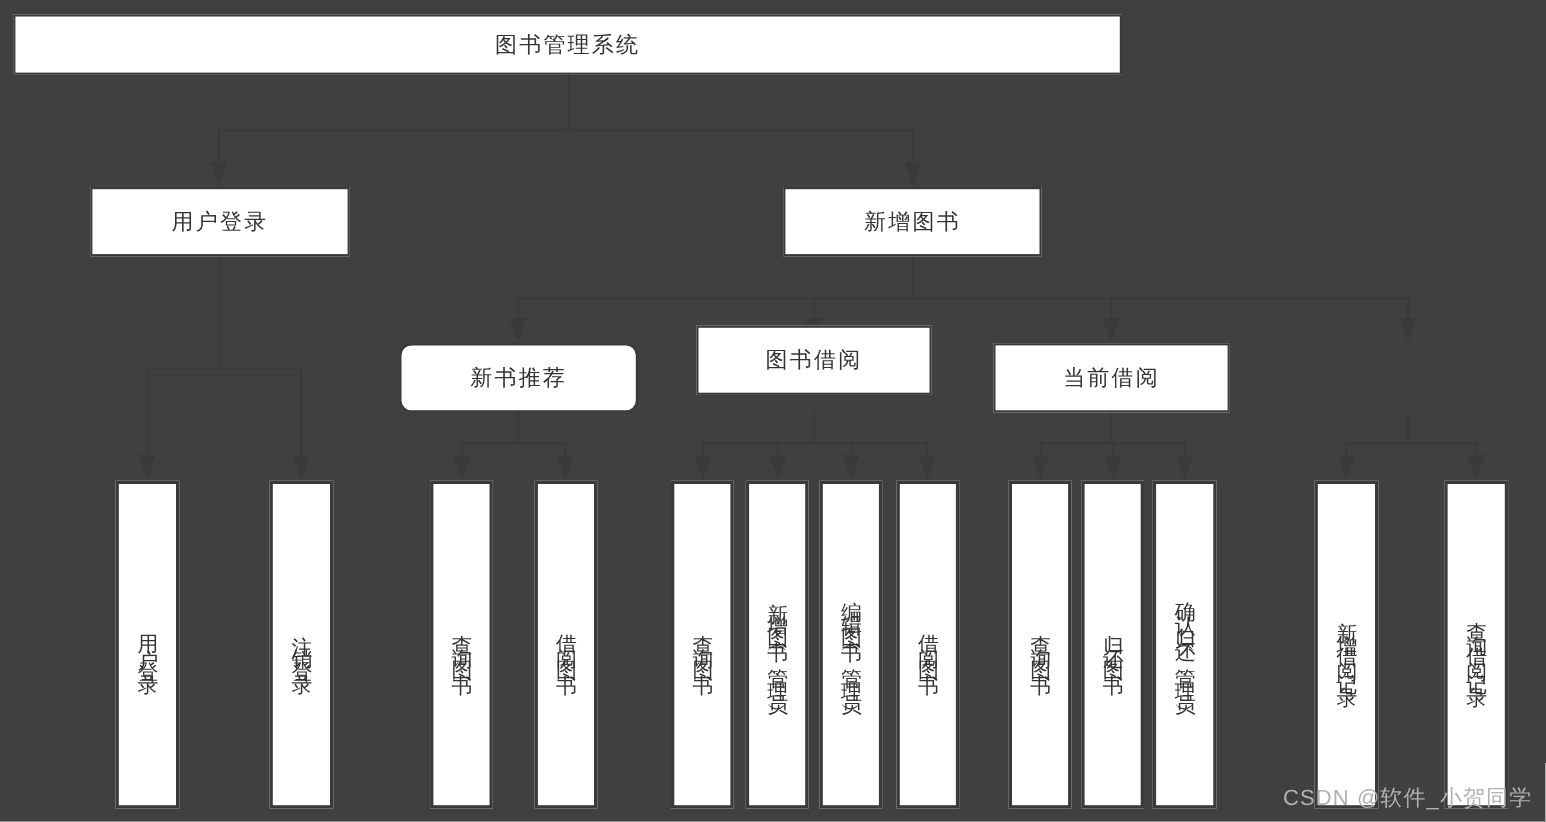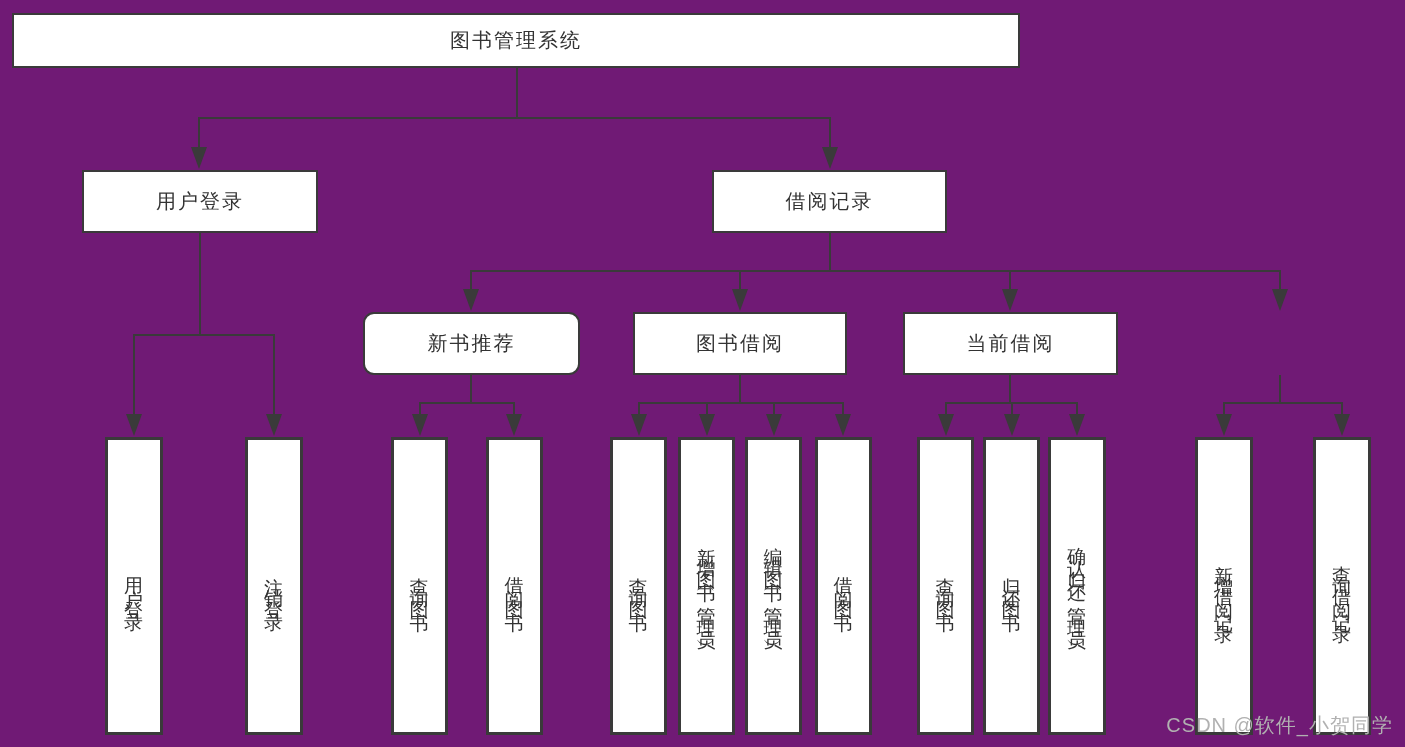--- a/index.html
+++ b/index.html
@@ -5,21 +5,21 @@
   html, body {
     margin: 0;
     padding: 0;
     background: #ffffff;
     font-family: "Liberation Sans", sans-serif;
   }
   .stage {
     position: relative;
     width: 1405px;
     height: 747px;
-    background: #701a75;
+    background: #404040;
     overflow: hidden;
   }
   svg.connectors {
     position: absolute;
     left: 0; top: 0;
     width: 1405px;
     height: 747px;
   }
   .box {
     position: absolute;
@@ -103,24 +103,24 @@
       <polygon points="1069,414 1085,414 1077,436"></polygon>
 
       <polygon points="1216,414 1232,414 1224,436"></polygon>
       <polygon points="1334,414 1350,414 1342,436"></polygon>
     </g>
   </svg>
 
   <div class="box hbox" style="left:12px; top:13px; width:1008px; height:55px;">图书管理系统</div>
 
   <div class="box hbox" style="left:82px; top:170px; width:236px; height:63px;">用户登录</div>
-  <div class="box hbox" style="left:712px; top:170px; width:235px; height:63px;">借阅记录</div>
+  <div class="box hbox" style="left:712px; top:170px; width:235px; height:63px;">新增图书</div>
 
   <div class="box hbox" style="left:363px; top:312px; width:217px; height:63px;border-radius:11px;">新书推荐</div>
-  <div class="box hbox" style="left:633px; top:312px; width:214px; height:63px;">图书借阅</div>
+  <div class="box hbox" style="left:633px; top:296px; width:214px; height:63px;">图书借阅</div>
   <div class="box hbox" style="left:903px; top:312px; width:215px; height:63px;">当前借阅</div>
 
   <div class="box vbox" style="left:105px; top:437px; width:58px; height:298px;">用户登录</div>
   <div class="box vbox" style="left:245px; top:437px; width:58px; height:298px;">注销登录</div>
 
   <div class="box vbox" style="left:391px; top:437px; width:57px; height:298px;">查询图书</div>
   <div class="box vbox" style="left:486px; top:437px; width:57px; height:298px;">借阅图书</div>
 
   <div class="box vbox" style="left:610px; top:437px; width:57px; height:298px;">查询图书</div>
   <div class="box vbox" style="left:678px; top:437px; width:57px; height:298px;">新增图书（管理员）</div>

